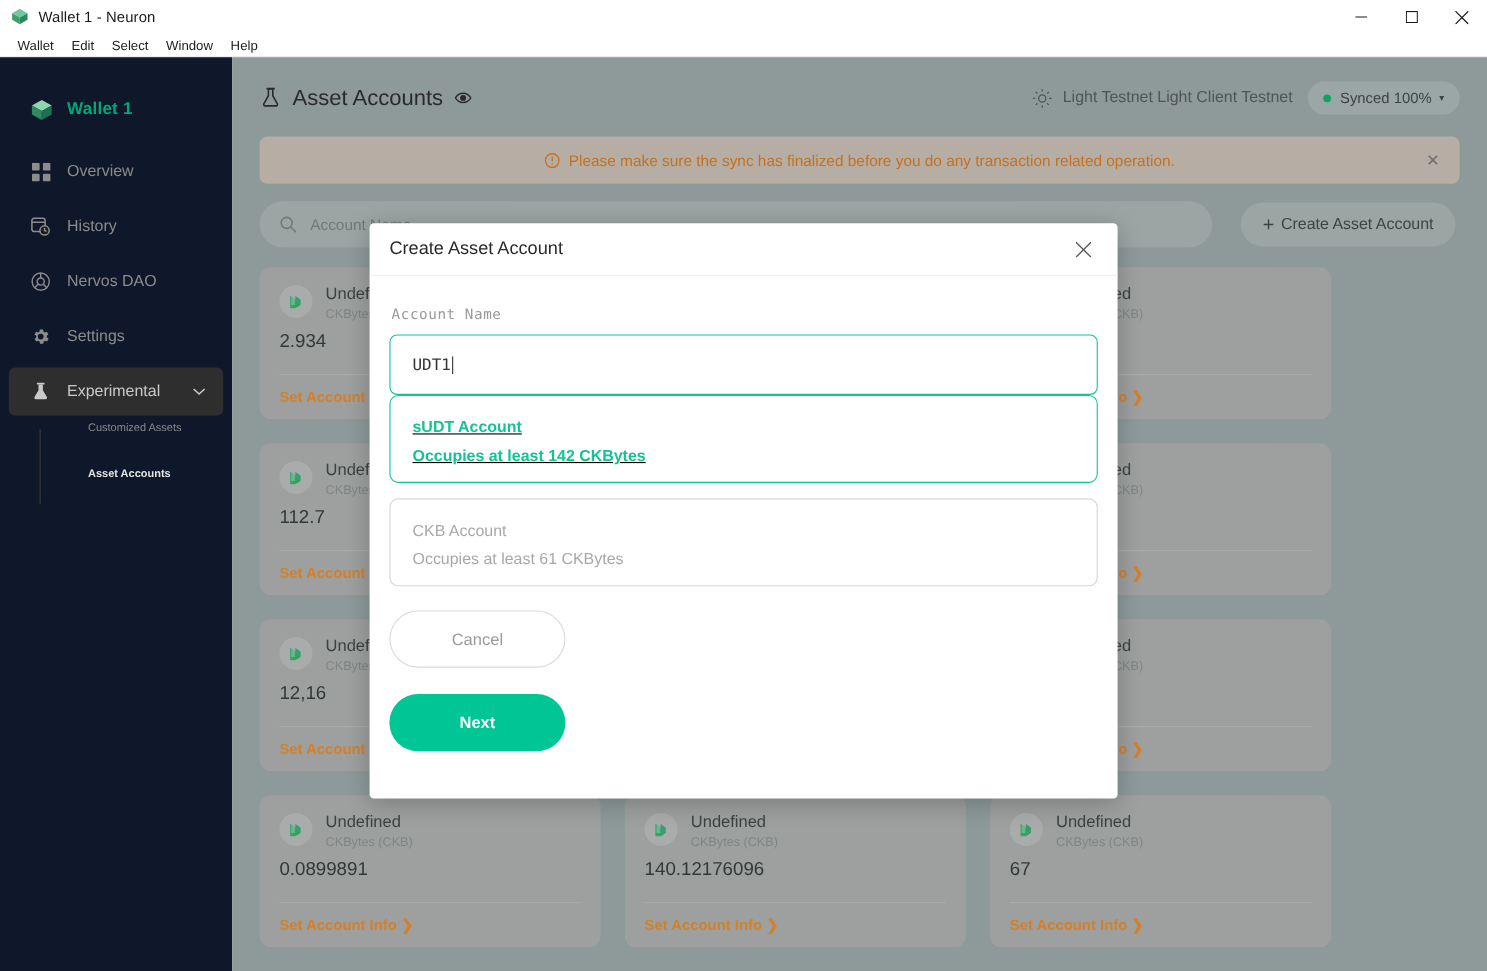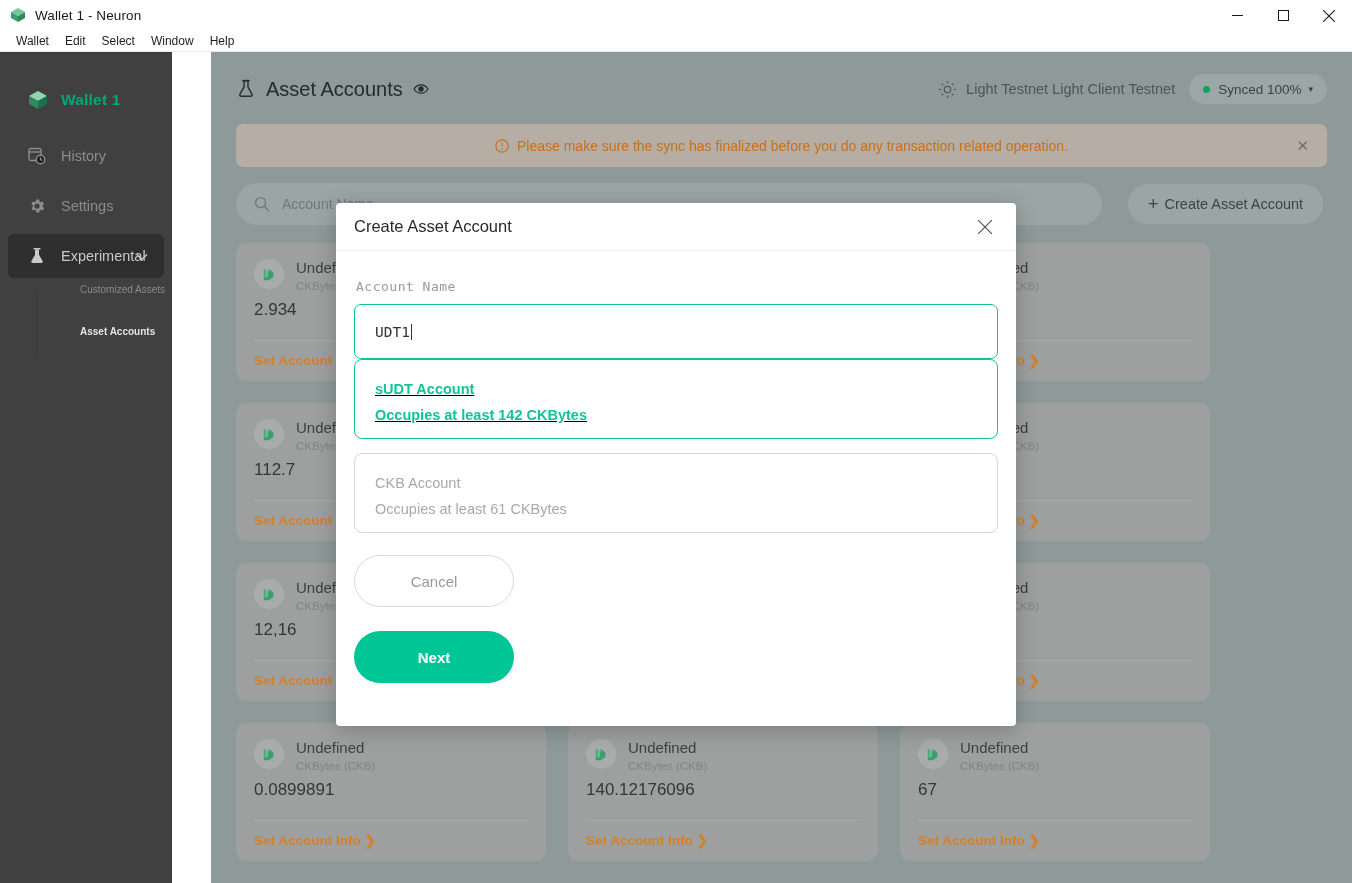--- a/index.html
+++ b/index.html
@@ -26,22 +26,22 @@
   
   .menubar {
     position: absolute; top: 31px; left: 0; width: 1352px; height: 21px;
     background: #ffffff; display: flex; align-items: center; padding-left: 8px;
     border-bottom: 1px solid #e8e8e8;
   }
   .menu-item { font-size: 12px; color: #1d1d1d; padding: 0 8px; line-height: 20px; }
 
   
   .sidebar {
-    position: absolute; top: 52px; left: 0; width: 172px; height: 831px;
-    background: #404040;
+    position: absolute; top: 52px; left: 0; width: 211px; height: 831px;
+    background: #0f172a;
   }
   .wallet-head { display: flex; align-items: center; height: 56px; padding-left: 27px; margin-top: 20px; }
   .wallet-logo { width: 22px; height: 22px; margin-right: 12px; flex: 0 0 auto; }
   .wallet-name { font-size: 15.5px; font-weight: bold; color: #00a878; letter-spacing: .2px; }
 
   .nav { margin-top: 6px; }
   .nav-item {
     display: flex; align-items: center; height: 44px;
     margin: 6px 8px; padding-left: 19px; border-radius: 6px;
     color: #8c8c8c; font-size: 14.5px; position: relative;
@@ -204,33 +204,56 @@
         <svg width="22" height="22" viewBox="0 0 22 22">
           <polygon points="11,2 20,7 11,12 2,7" fill="#8fd6b0"></polygon>
           <polygon points="2,7 11,12 11,20 2,15" fill="#2f8a60"></polygon>
           <polygon points="20,7 11,12 11,20 20,15" fill="#1f7050"></polygon>
         </svg>
       </span>
       <span class="wallet-name">Wallet 1</span>
     </div>
 
     <div class="nav">
+      <div class="nav-item">
+        <span class="nav-ico">
+          <svg width="17" height="17" viewBox="0 0 17 17" fill="#8c8c8c">
+            <rect x="0" y="0" width="7" height="7" rx="1"></rect>
+              <rect x="10" y="0" width="7" height="7" rx="1"></rect>
+            <rect x="0" y="10" width="7" height="7" rx="1"></rect>
+              <rect x="10" y="10" width="7" height="7" rx="1"></rect>
+          </svg>
+        </span>
+        <span>Overview</span>
+      </div>
 
       <div class="nav-item">
         <span class="nav-ico">
           <svg width="18" height="18" viewBox="0 0 18 18" fill="none" stroke="#8c8c8c" stroke-width="1.4">
             <rect x="1" y="1.5" width="12" height="12" rx="2"></rect>
               <line x1="1" y1="5" x2="13" y2="5"></line>
             <circle cx="12.5" cy="12.5" r="4.2" fill="#1c1c1c"></circle>
               <polyline points="12.5,10.3 12.5,12.5 14.2,13.4"></polyline>
           </svg>
         </span>
         <span>History</span>
       </div>
 
+      <div class="nav-item">
+        <span class="nav-ico">
+          <svg width="18" height="18" viewBox="0 0 18 18" fill="none" stroke="#8c8c8c" stroke-width="1.3">
+            <circle cx="9" cy="9" r="7.8"></circle>
+              <circle cx="9" cy="9" r="3.2"></circle>
+            <line x1="9" y1="1.2" x2="9" y2="5.8"></line>
+              <line x1="3.5" y1="14.5" x2="6.6" y2="11.3"></line>
+              <line x1="14.5" y1="14.5" x2="11.4" y2="11.3"></line>
+          </svg>
+        </span>
+        <span>Nervos DAO</span>
+      </div>
 
       <div class="nav-item">
         <span class="nav-ico">
           <svg width="18" height="18" viewBox="0 0 24 24" fill="#8c8c8c">
             <path d="M19.4 13a7.6 7.6 0 0 0 0-2l2-1.6-2-3.4-2.4 1a7.7 7.7 0 0 0-1.7-1l-.4-2.6h-4l-.4 2.6c-.6.2-1.2.6-1.7 1l-2.4-1-2 3.4L6.6 11a7.6 7.6 0 0 0 0 2l-2 1.6 2 3.4 2.4-1c.5.4 1.1.8 1.7 1l.4 2.6h4l.4-2.6c.6-.2 1.2-.6 1.7-1l2.4 1 2-3.4-2-1.6zM12 15.5A3.5 3.5 0 1 1 15.5 12 3.5 3.5 0 0 1 12 15.5z"></path>
           </svg>
         </span>
         <span>Settings</span>
       </div>
 

